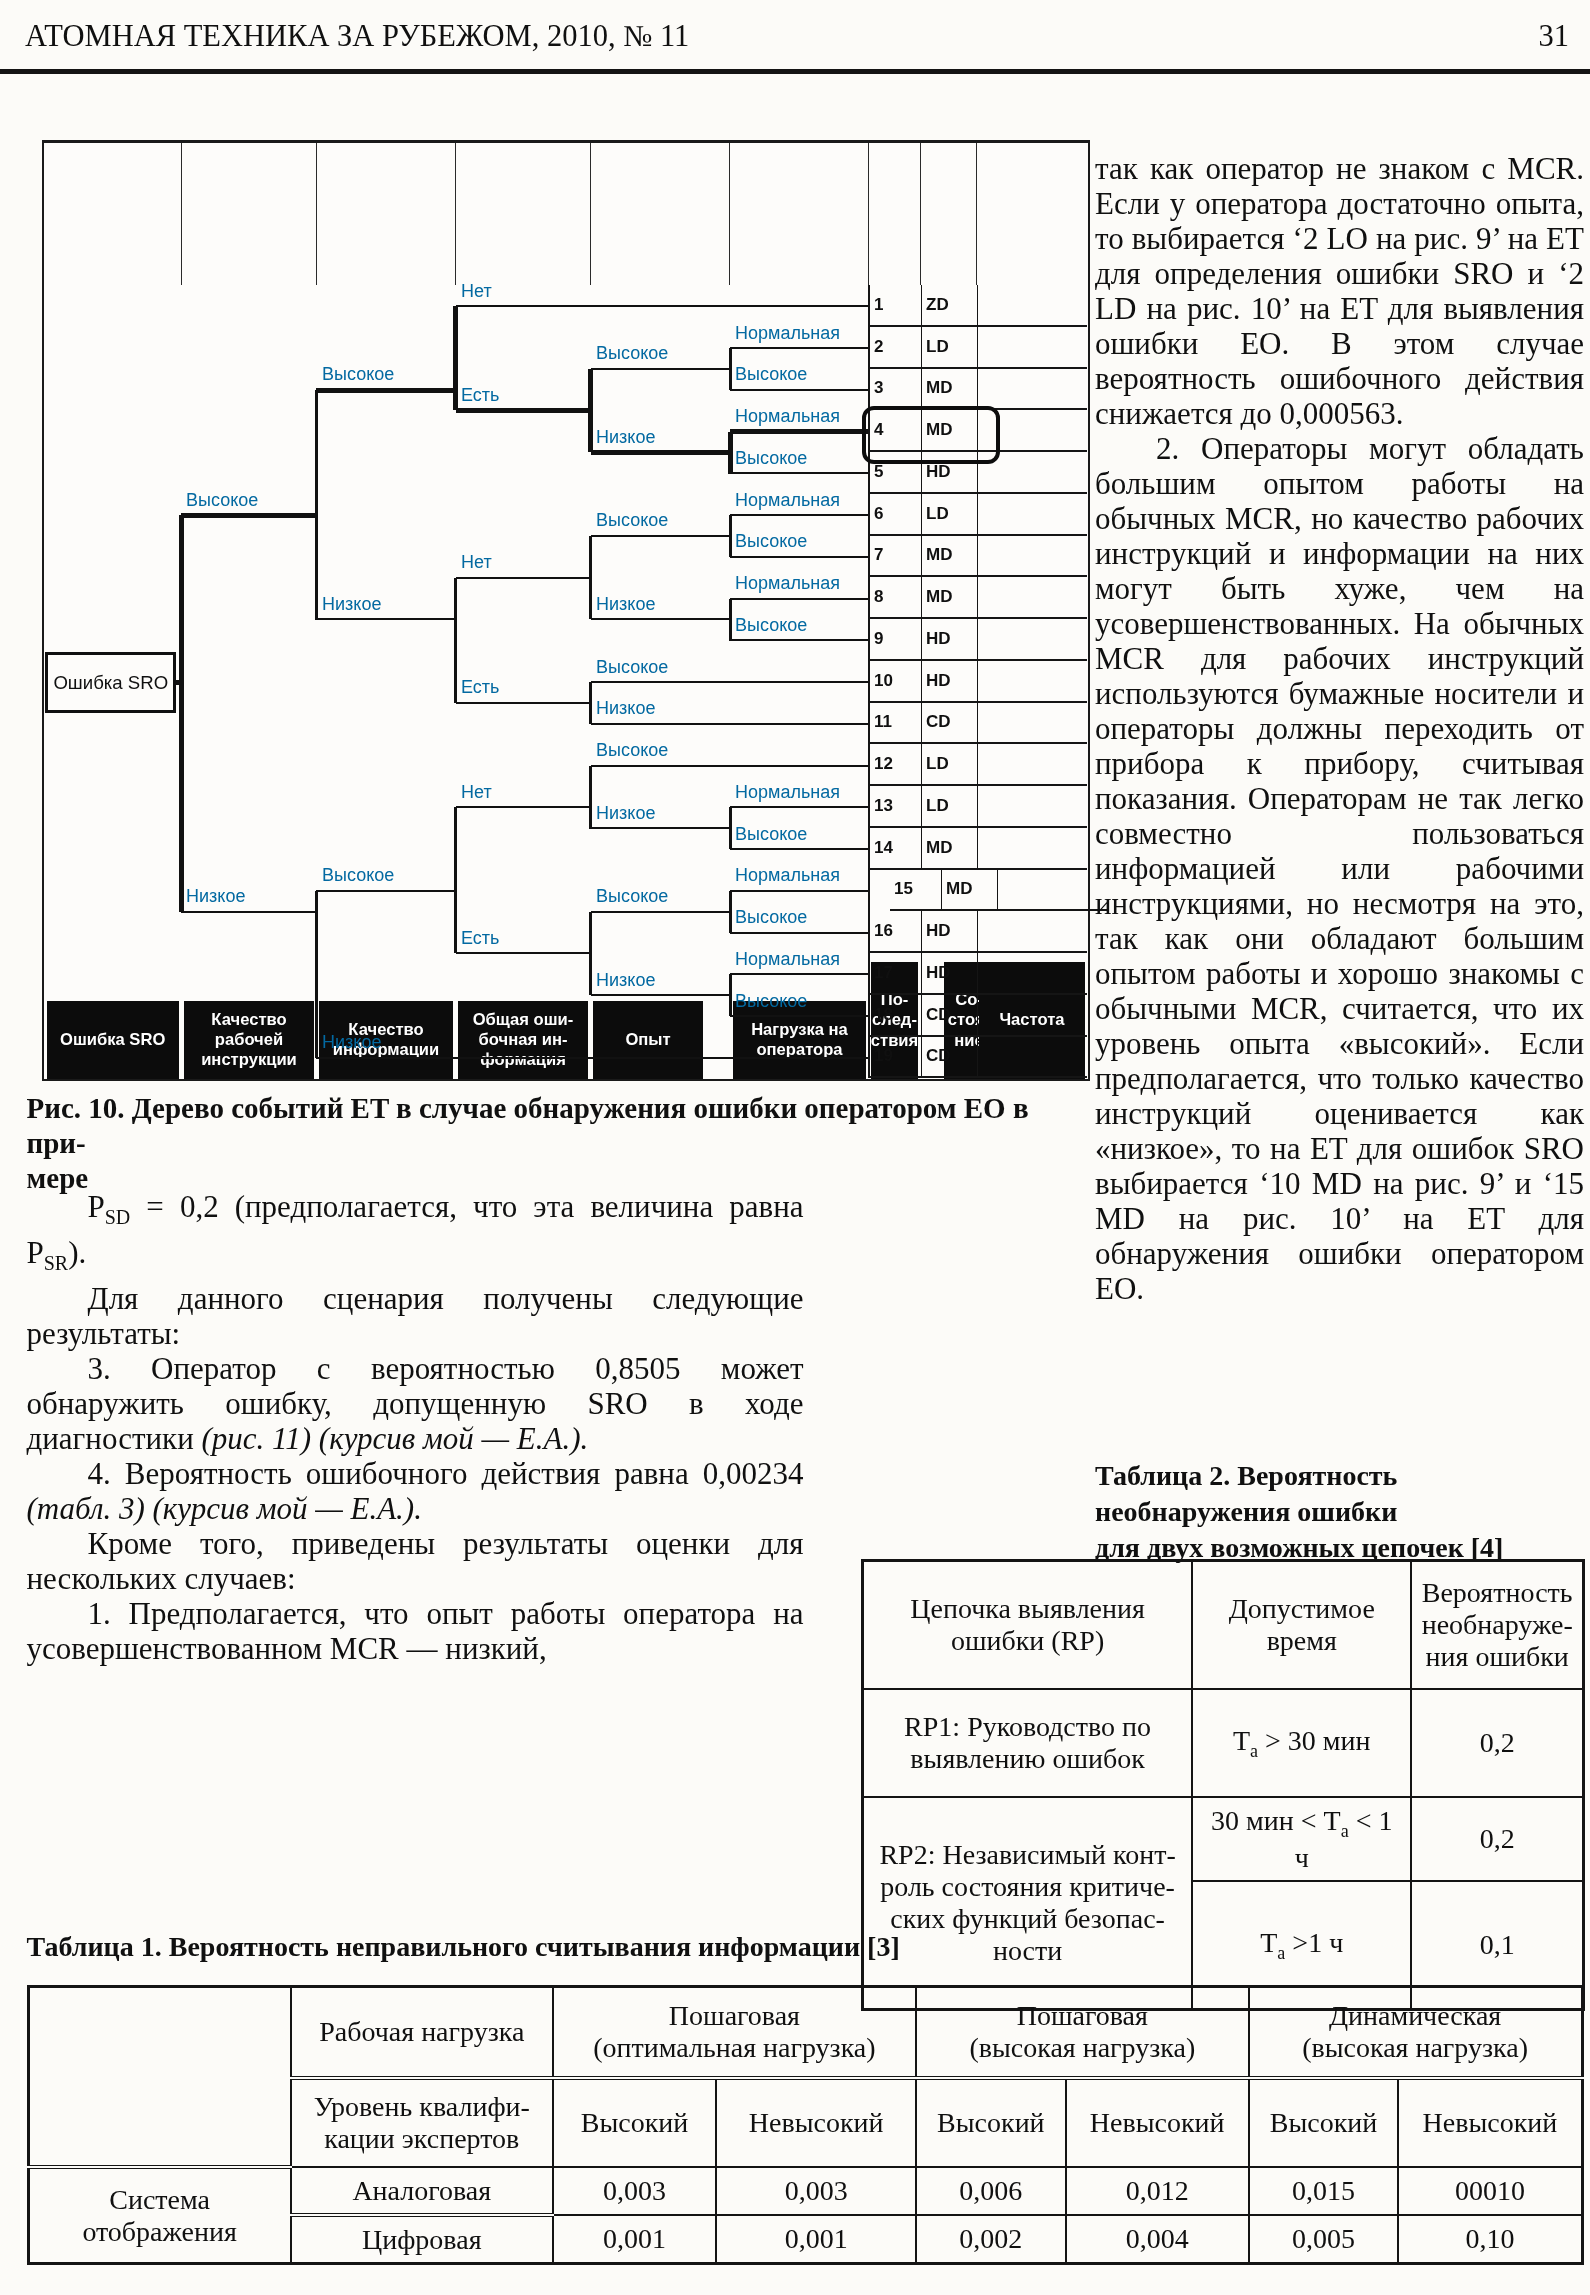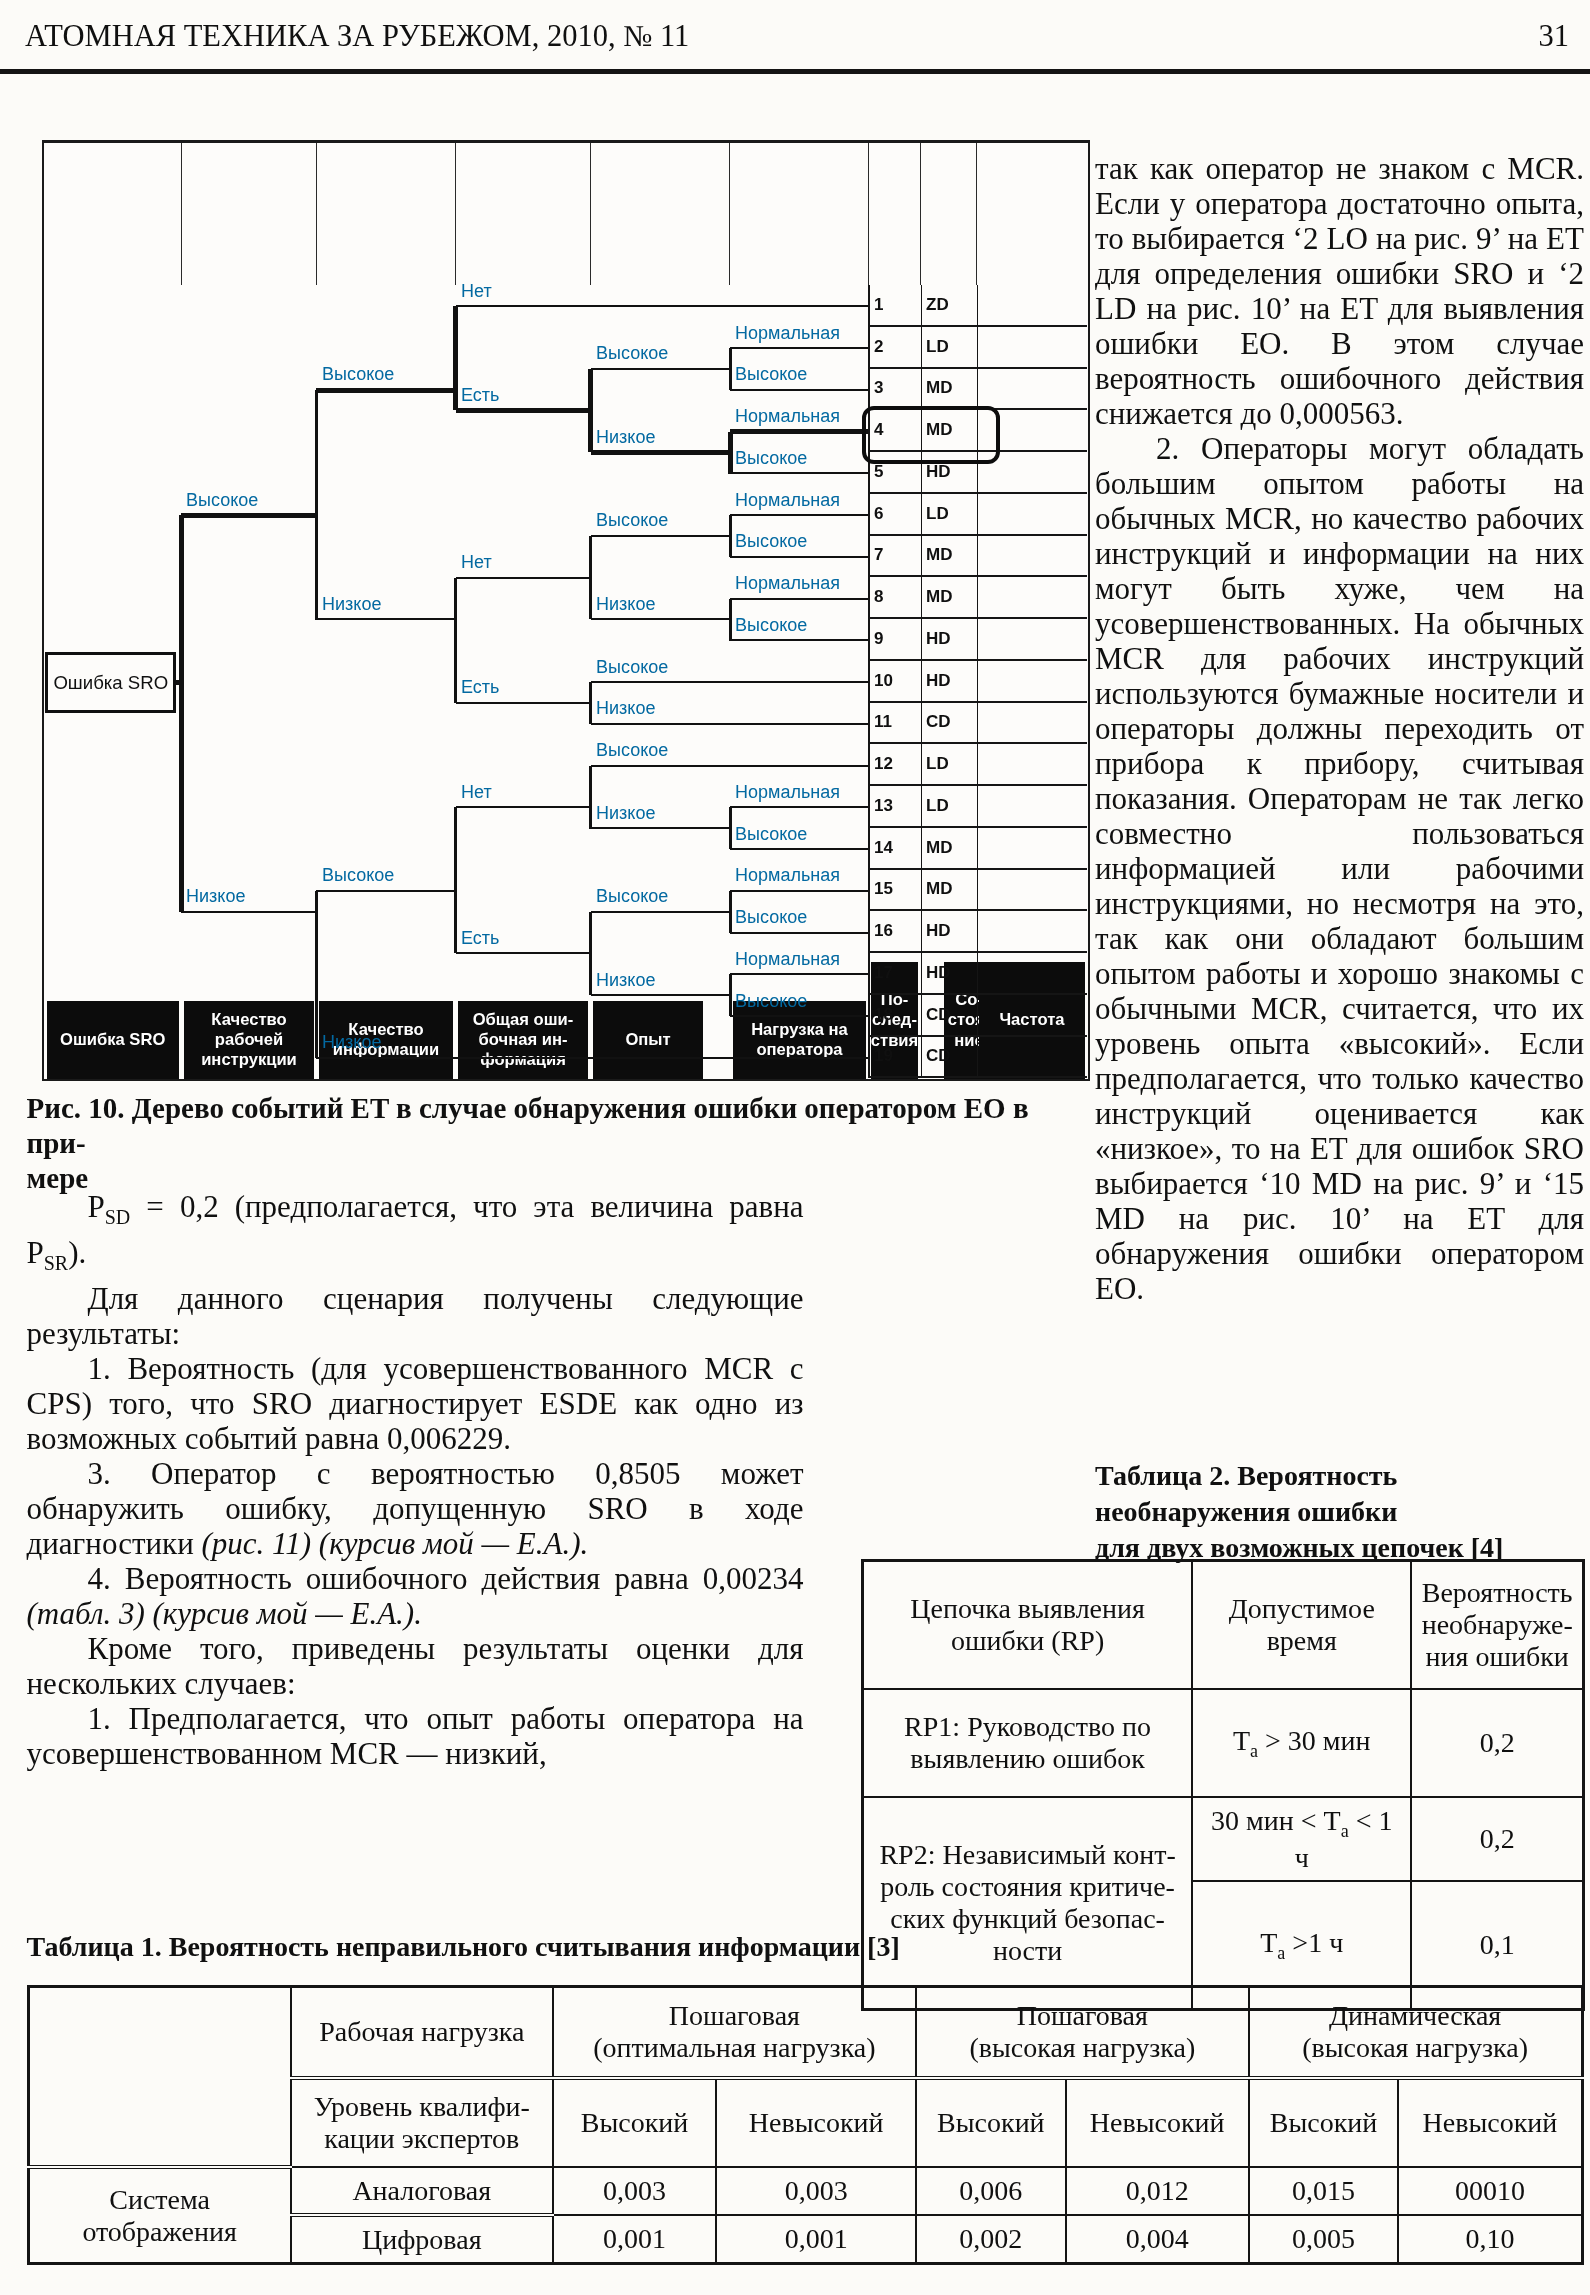--- a/index.html
+++ b/index.html
@@ -175,21 +175,21 @@
         <div class="og-row" style="top: 501px;">
           <div class="og-cell og-n">13</div>
           <div class="og-cell og-s">LD</div>
           <div class="og-cell og-f"></div>
         </div>
         <div class="og-row" style="top: 543px;">
           <div class="og-cell og-n">14</div>
           <div class="og-cell og-s">MD</div>
           <div class="og-cell og-f"></div>
         </div>
-        <div class="og-row" style="top: 584px;">
+        <div class="og-row" style="top: 584px; margin-left: 20px;">
           <div class="og-cell og-n">15</div>
           <div class="og-cell og-s">MD</div>
           <div class="og-cell og-f"></div>
         </div>
         <div class="og-row" style="top: 626px;">
           <div class="og-cell og-n">16</div>
           <div class="og-cell og-s">HD</div>
           <div class="og-cell og-f"></div>
         </div>
         <div class="og-row" style="top: 668px;">
@@ -304,21 +304,20 @@
         <div class="hi-box" style="left: 818px; top: 263px; width: 130px; height: 50px;"></div>
       </div>
   </div>
 
   <div class="fig-caption">Рис. 10. Дерево событий ET в случае обнаружения ошибки оператором ЕО в при-
 мере</div>
 
   <div class="col-left">
     <p class="body-p"><span>P</span><sub>SD</sub><span> = 0,2 (предполагается, что эта величина равна P</span><sub>SR</sub><span>).</span></p>
     <p class="body-p">Для данного сценария получены следующие результаты:</p>
-    <p class="body-p">1. Вероятность (для усовершенствованного MCR с CPS) того, что SRO диагностирует ESDE как одно из возможных событий равна 0,006229.</p>
     <p class="body-p"><span>3. Оператор с вероятностью 0,8505 может обнаружить ошибку, допущенную SRO в ходе диагностики </span><span class="ital">(рис. 11) (курсив мой — Е.А.).</span></p>
     <p class="body-p"><span>4. Вероятность ошибочного действия равна 0,00234 </span><span class="ital">(табл. 3) (курсив мой — Е.А.).</span></p>
     <p class="body-p">Кроме того, приведены результаты оценки для нескольких случаев:</p>
     <p class="body-p">1. Предполагается, что опыт работы оператора на усовершенствованном MCR — низкий,</p>
   </div>
 
   <div class="col-right">
     <p class="body-p noindent">так как оператор не знаком с MCR. Если у оператора достаточно опыта, то выбирается ‘2 LO на рис. 9’ на ET для определения ошибки SRO и ‘2 LD на рис. 10’ на ET для выявления ошибки ЕО. В этом случае вероятность ошибочного действия снижается до 0,000563.</p>
     <p class="body-p">2. Операторы могут обладать большим опытом работы на обычных MCR, но качество рабочих инструкций и информации на них могут быть хуже, чем на усовершенствованных. На обычных MCR для рабочих инструкций используются бумажные носители и операторы должны переходить от прибора к прибору, считывая показания. Операторам не так легко совместно пользоваться информацией или рабочими инструкциями, но несмотря на это, так как они обладают большим опытом работы и хорошо знакомы с обычными MCR, считается, что их уровень опыта «высокий». Если предполагается, что только качество инструкций оценивается как «низкое», то на ET для ошибок SRO выбирается ‘10 MD на рис. 9’ и ‘15 MD на рис. 10’ на ET для обнаружения ошибки оператором ЕО.</p>
   </div>

